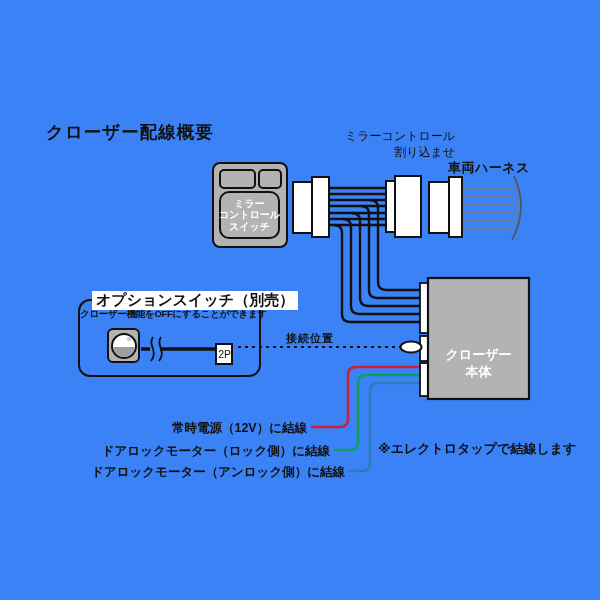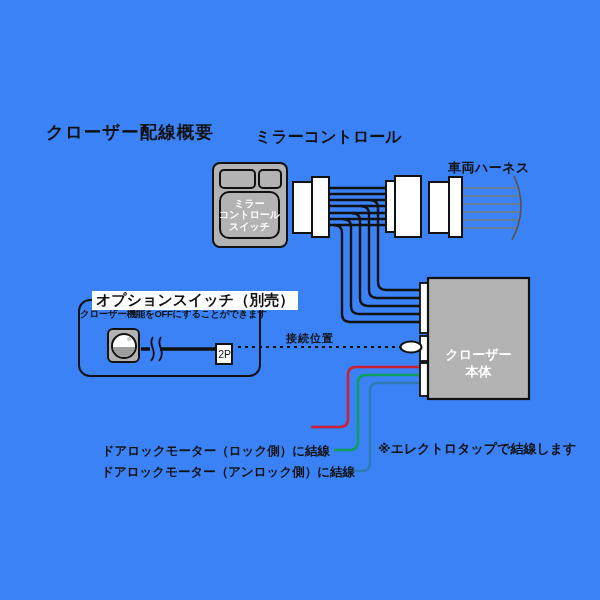--- a/index.html
+++ b/index.html
@@ -2,21 +2,21 @@
 <html><head>
 <meta charset="utf-8">
 <style>
   html,body{margin:0;padding:0;background:#fff;}
   .canvas{
     position:relative;width:600px;height:600px;background:#3b82f6;overflow:hidden;
     font-family:"Liberation Sans","DejaVu Sans",sans-serif;color:#111;
   }
   .abs{position:absolute;}
   .page-title{font-size:17.5px;font-weight:bold;letter-spacing:1px;}
-  .note-3line{width:200px;text-align:left;font-size:16px;font-weight:bold;line-height:15.5px;}
+  .note-3line{width:200px;text-align:right;font-size:12px;font-weight:normal;line-height:15.5px;}
   .harness-label{font-size:13px;font-weight:bold;letter-spacing:0.5px;font-family:Liberation Mono, monospace;}
   .z1{z-index:1;} .z3{z-index:3;}
   svg.overlay{position:absolute;left:0;top:0;z-index:2;pointer-events:none;}
 
   
   .mirror-unit{left:212px;top:162px;width:72px;height:82px;border:2px solid #111;border-radius:8px;}
   .mirror-btn{position:absolute;border:2px solid #111;border-radius:5px;}
   .mirror-btn.b1{left:5px;top:5px;width:33px;height:16px;}
   .mirror-btn.b2{left:44px;top:5px;width:20px;height:16px;}
   .mirror-label-box{position:absolute;left:5px;top:27px;width:57px;height:44px;border:2px solid #111;border-radius:10px;
@@ -34,32 +34,33 @@
   .switch-circle{position:absolute;left:2px;top:3px;width:22px;height:22px;border:2px solid #111;border-radius:50%;background:#fff;overflow:hidden;}
   .switch-lower{position:absolute;left:0;bottom:0;width:100%;height:45%;background:#9e9e9e;}
   .switch-dot{position:absolute;right:4px;top:2px;width:4px;height:4px;border-radius:50%;background:#c9c9c9;}
   .conn-2p{position:absolute;left:135px;top:34px;width:14px;height:18px;border:2px solid #111;background:#fff;
     font-size:10.5px;font-weight:normal;text-align:right;line-height:18px;margin-top:8px;}
 
   .conn-pos-label{left:286px;top:331px;font-size:11px;font-weight:bold;letter-spacing:1px;}
   .wire-label{font-size:12.5px;font-weight:bold;white-space:nowrap;text-align:right;}
   .wire-label.power{right:293px;top:420px;}
   .wire-label.lock{right:270px;top:443px;}
-  .wire-label.unlock{right:245px;top:464px;}
+  .wire-label.unlock{right:255px;top:464px;}
   .tap-note{left:378px;top:440px;font-size:13px;font-weight:bold;}
 </style>
 </head>
 <body>
 
 <div class="canvas">
 
   <div class="abs page-title z3" style="left:46px;top:120px;">クローザー配線概要</div>
 
   <div class="abs note-3line z3" style="left:255px;top:129px;">
     <div>ミラーコントロール</div>
+    <div>割り込ませ</div>
   </div>
 
   <div class="abs harness-label z3" style="left:448px;top:159px;">車両ハーネス</div>
 
   <div class="abs mirror-unit z1" style="background-color: rgb(179, 179, 179);">
     <div class="mirror-btn b1" style="background-color: rgb(179, 179, 179);"></div>
     <div class="mirror-btn b2" style="background-color: rgb(179, 179, 179);"></div>
     <div class="mirror-label-box" style="background-color: rgb(179, 179, 179);">
       <span>ミラー</span>
       <span>コントロール</span>
@@ -145,18 +146,19 @@
       <path d="M153 337 C147 345 159 351 151 361" fill="none" stroke-width="1.8"></path>
       <path d="M161 337 C155 345 167 351 159 361" fill="none" stroke-width="1.8"></path>
     </g>
   </svg>
 
   <div class="abs closer-label z3">
     <div>クローザー</div>
     <div>本体</div>
   </div>
 
+  <div class="abs wire-label power z3">常時電源（12V）に結線</div>
   <div class="abs wire-label lock z3">ドアロックモーター（ロック側）に結線</div>
   <div class="abs wire-label unlock z3">ドアロックモーター（アンロック側）に結線</div>
 
   <div class="abs tap-note z3">※エレクトロタップで結線します</div>
 
 </div>
 
 </body></html>

